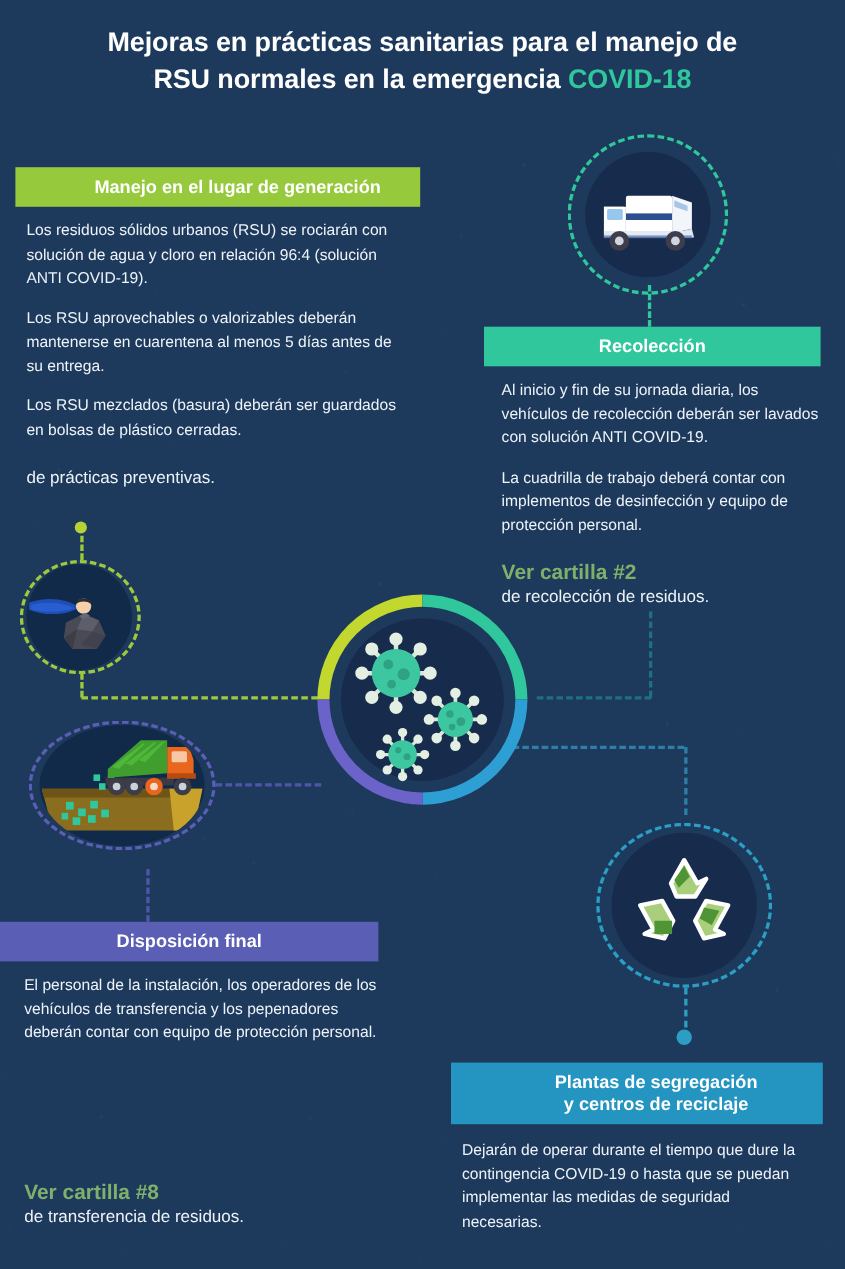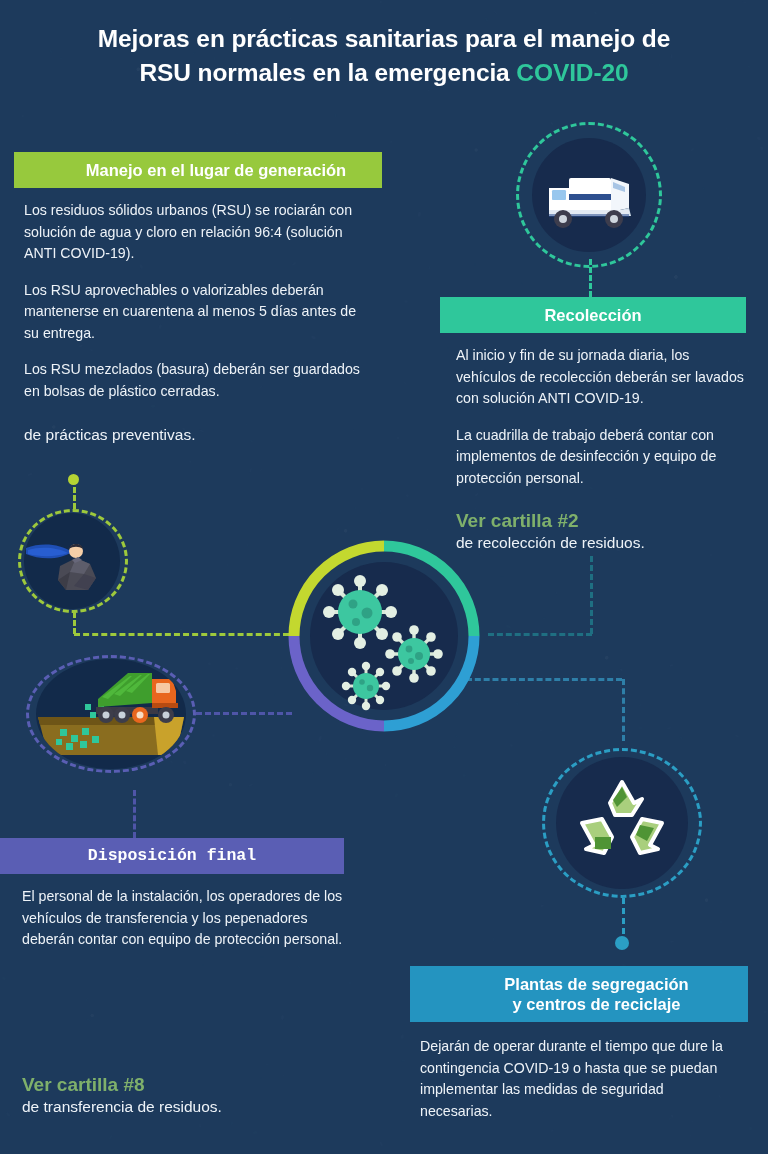--- a/index.html
+++ b/index.html
@@ -66,21 +66,21 @@
     justify-content: center;
     color: #ffffff;
     font-weight: bold;
     font-size: 16.5px;
     z-index: 7;
     text-align: center;
     line-height: 1.24;
   }
   .bar-green  { background: #97c93d; padding-left: 36px; }
   .bar-teal   { background: #2fc79b; }
-  .bar-purple { background: #5a5eb4; font-family: Liberation Mono, monospace; }
+  .bar-purple { background: #5a5eb4; }
   .bar-cyan   { background: #2494c0; padding-left: 35px; }
 
   
   .body-text {
     position: absolute;
     color: #eef3f8;
     font-size: 14.2px;
     line-height: 1.52;
     z-index: 7;
   }
@@ -133,21 +133,21 @@
   #hub { position: absolute; z-index: 6; }
   #hub svg { display: block; }
 </style>
 </head>
 <body>
 
 <div id="canvas">
 
   <div id="title">
     <span>Mejoras en prácticas sanitarias para el manejo de</span><br>
-    <span>RSU normales en la emergencia </span><span class="accent">COVID-20</span>
+    <span>RSU normales en la emergencia </span><span class="accent">COVID-18</span>
   </div>
 
   <div class="conn v" style="left:589px; top:259px; height:38px; border-left-color:#2fc79b;"></div>
 
   <div class="conn v" style="left:590px; top:556px; height:78px; border-left-color:#1f6f82;"></div>
   <div class="conn h" style="left:488px; top:633px; width:104px; border-top-color:#1f6f82;"></div>
 
   <div class="dot" style="left:68px; top:474px; width:11px; height:11px; background:#b5d334;"></div>
   <div class="conn v" style="left:73px; top:487px; height:22px; border-left-color:#9ec93c;"></div>
 

